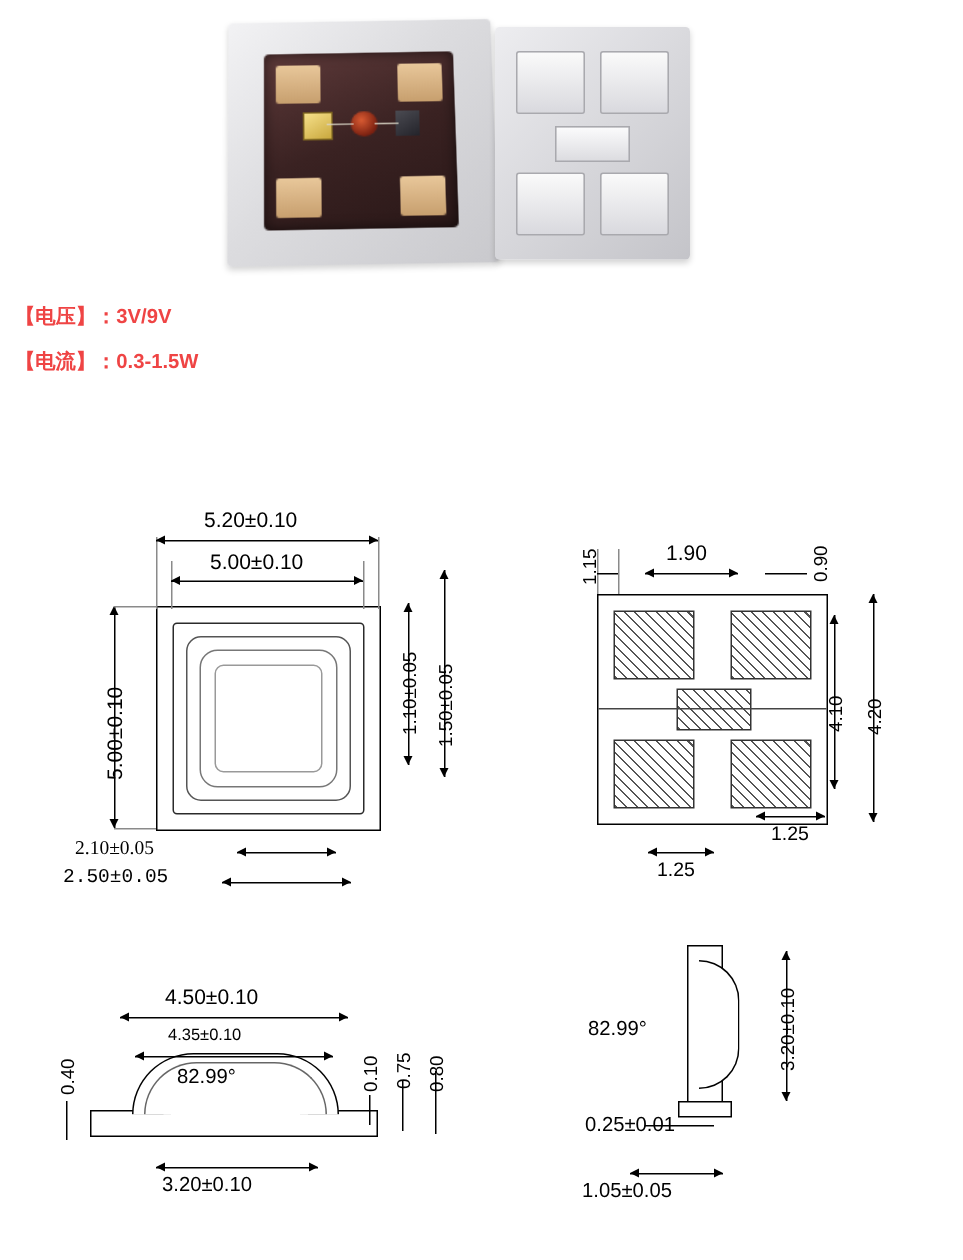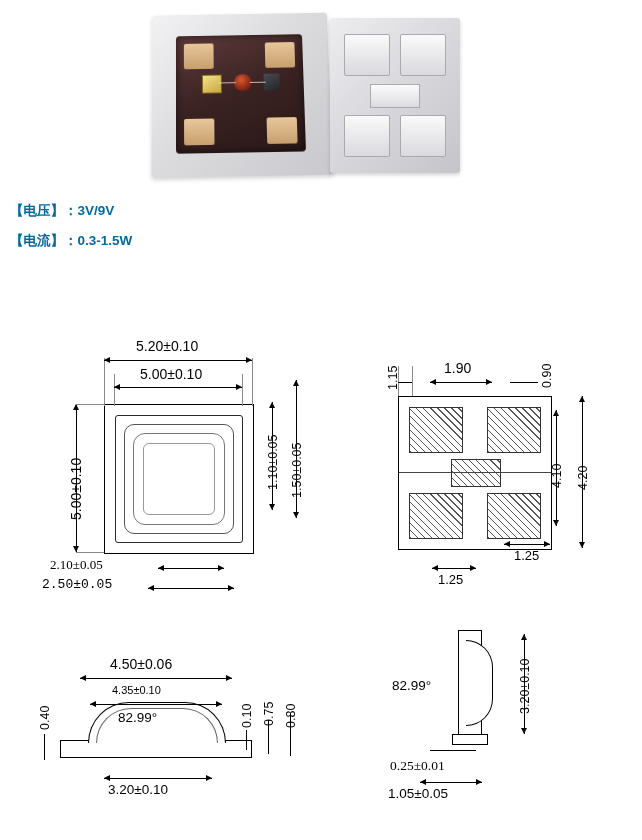--- a/index.html
+++ b/index.html
@@ -108,21 +108,21 @@
   
   .spec-list {
     position: absolute;
     left: 10px; top: 196px;
     width: 620px;
   }
   .spec-line {
     font-size: 13.5px;
     font-weight: bold;
     line-height: 30px;
-    color: #0369a1;
+    color: #ef4444;
     white-space: nowrap;
   }
 
   
   .drawings { position: absolute; left: 0; top: 330px; width: 642px; height: 510px; }
 
   .dim-text {
     position: absolute;
     font-family: "Liberation Sans", sans-serif;
     font-size: 12.5px;
@@ -346,21 +346,21 @@
     <div class="v3-base"></div>
     <div class="v3-lens"></div>
     <div class="v3-lens2"></div>
 
     <div class="ln v1" style="left:44px; top:404px; height:26px;"></div>
     <div class="dim-text vert" style="left:38px; top:400px; font-size:12.5px;">0.40</div>
 
     <div class="ln h1" style="left:80px; top:348px; width:152px;"></div>
     <div class="ar ar-l" style="left:80px; top:345px;"></div>
     <div class="ar ar-r" style="left:226px; top:345px;"></div>
-    <div class="dim-text" style="left:110px; top:326px; font-size:14px;">4.50±0.06</div>
+    <div class="dim-text" style="left:110px; top:326px; font-size:14px;">4.50±0.10</div>
 
     <div class="ln h1" style="left:90px; top:374px; width:132px;"></div>
     <div class="ar ar-l" style="left:90px; top:371px;"></div>
     <div class="ar ar-r" style="left:216px; top:371px;"></div>
     <div class="dim-text" style="left:112px; top:354px; font-size:11px;">4.35±0.10</div>
 
     <div class="dim-text" style="left:118px; top:380px; font-size:13.5px;">82.99°</div>
 
     <div class="ln v1" style="left:246px; top:400px; height:20px;"></div>
     <div class="dim-text vert" style="left:240px; top:398px; font-size:12.5px;">0.10</div>
@@ -383,21 +383,21 @@
     <div class="v4-base"></div>
 
     <div class="dim-text" style="left:392px; top:348px; font-size:13.5px;">82.99°</div>
 
     <div class="ln v1" style="left:524px; top:304px; height:100px;"></div>
     <div class="ar ar-u" style="left:521px; top:304px;"></div>
     <div class="ar ar-d" style="left:521px; top:398px;"></div>
     <div class="dim-text vert" style="left:518px; top:384px; font-size:12.5px;">3.20±0.10</div>
 
     <div class="ln h1" style="left:430px; top:420px; width:46px;"></div>
-    <div class="dim-text" style="left:390px; top:428px; font-size:13.5px;font-family:Liberation Serif, serif;">0.25±0.01</div>
+    <div class="dim-text" style="left:390px; top:412px; font-size:13.5px;">0.25±0.01</div>
 
     <div class="ln h1" style="left:420px; top:452px; width:62px;"></div>
     <div class="ar ar-l" style="left:420px; top:449px;"></div>
     <div class="ar ar-r" style="left:476px; top:449px;"></div>
     <div class="dim-text" style="left:388px; top:456px; font-size:13.5px;">1.05±0.05</div>
   </div>
 
 </div>
 
 </body></html>

